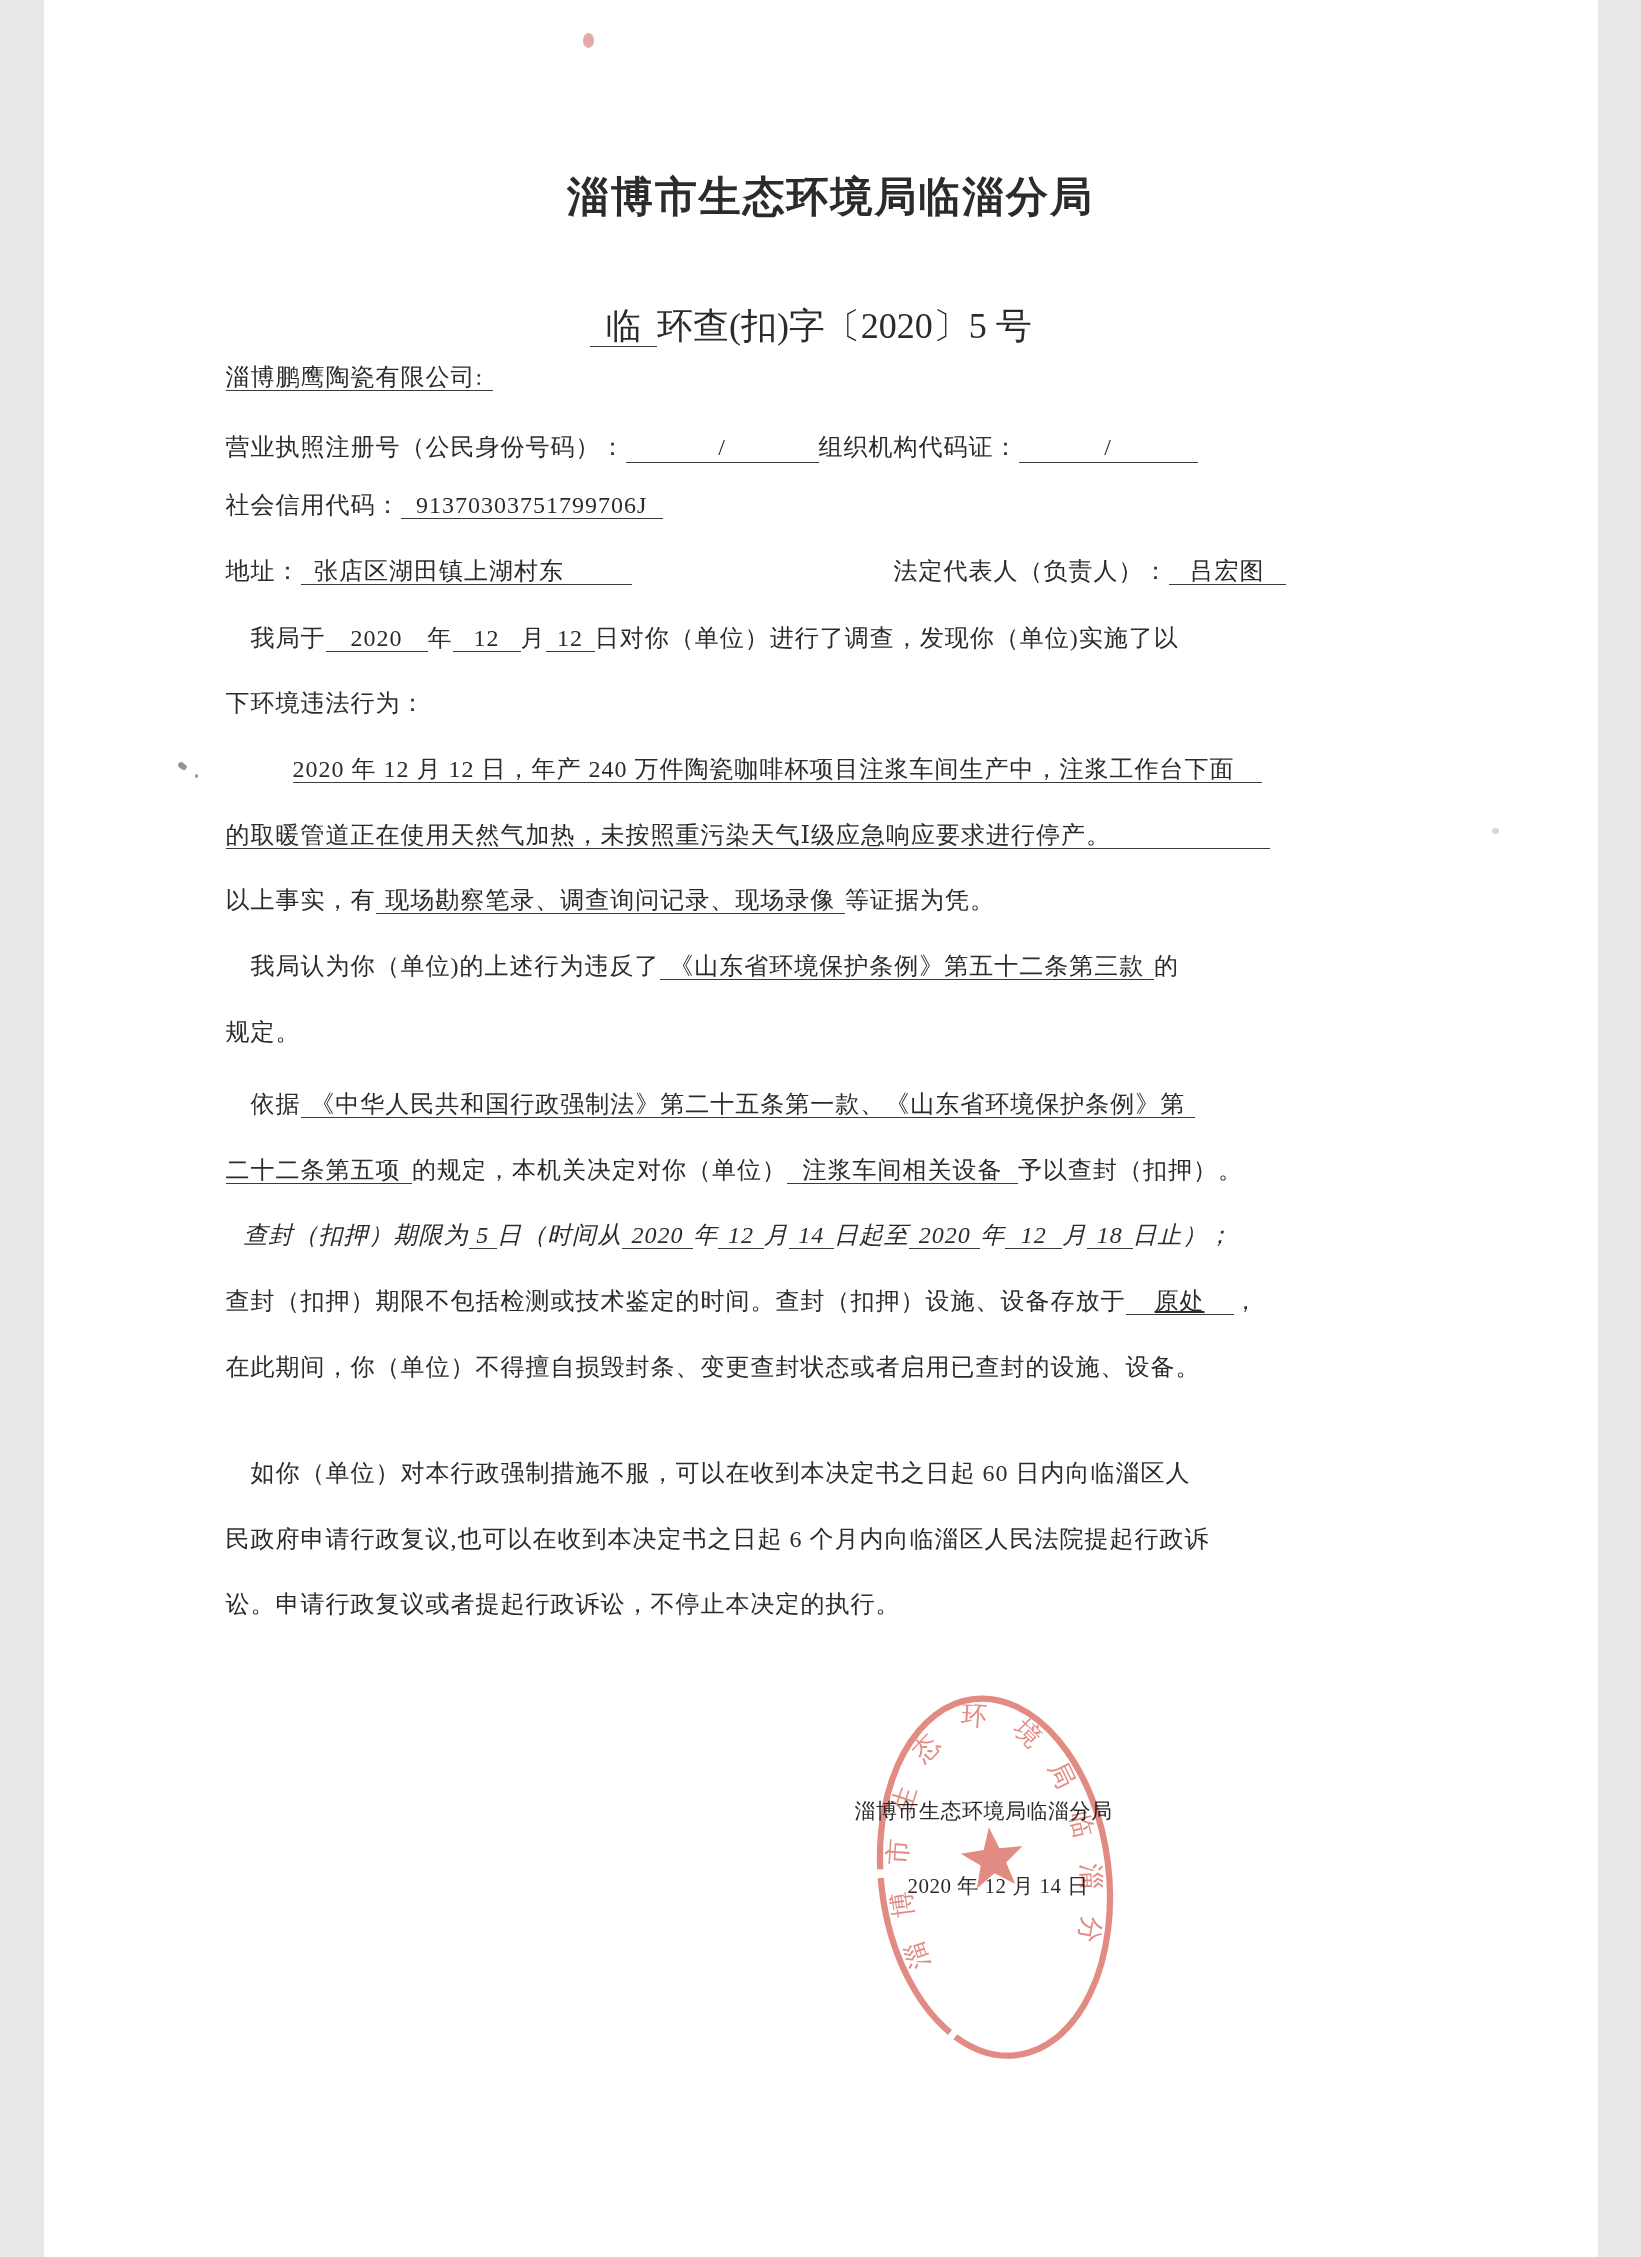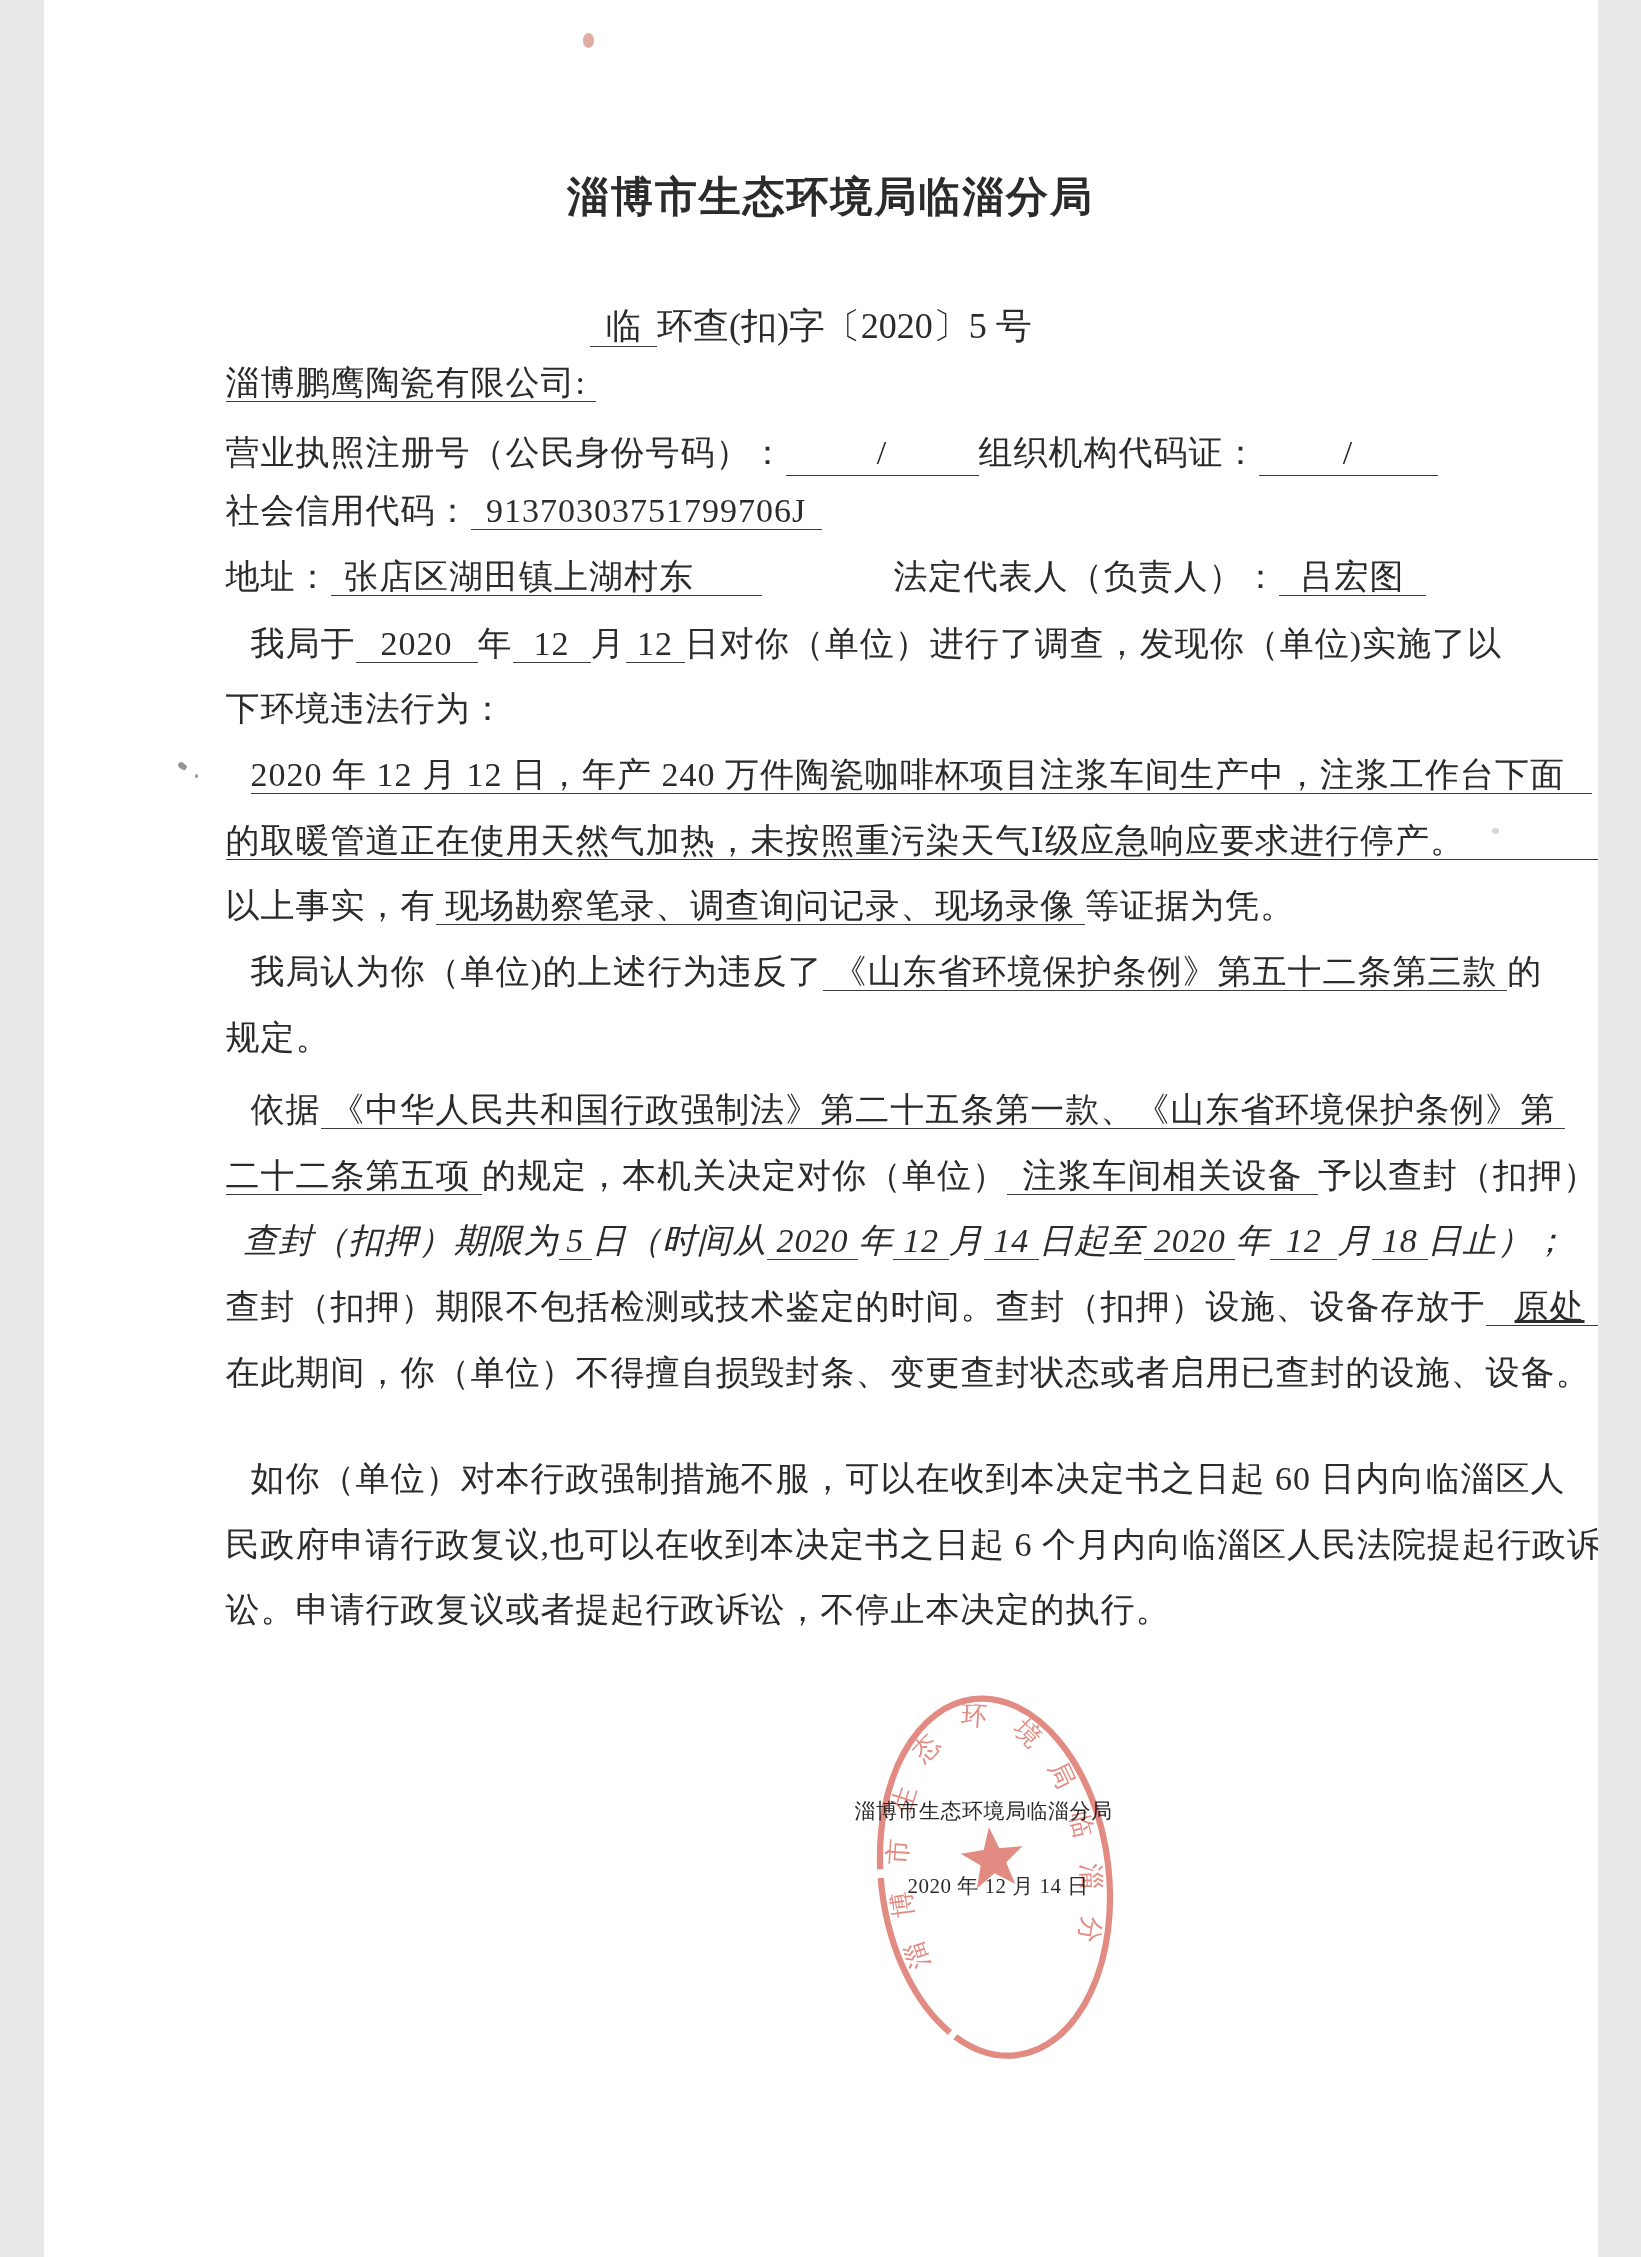--- a/index.html
+++ b/index.html
@@ -2,37 +2,37 @@
 <html><head>
 <meta charset="utf-8">
 <style>
   html,body { margin:0; padding:0; background:#e8e8e8; }
   .page {
     position:relative; width:1554px; height:2257px; margin:0 auto;
     background:#ffffff; overflow:hidden;
     font-family:"Liberation Serif","DejaVu Serif",serif;
     color:#2b2b2b;
   }
-  .line { position:absolute; white-space:nowrap; font-size:34px; letter-spacing:1px; line-height:1.25; }
+  .line { position:absolute; white-space:nowrap; font-size:24px; letter-spacing:1px; line-height:1.25; }
   .small { font-size:21px; letter-spacing:0.5px; }
   .u { border-bottom:1.9px solid #3b3b3b; }
   .pad8  { padding:0 7.7px; }
   .pad10 { padding:0 9.7px; }
   .pad12 { padding:0 11.6px; }
   .pad16 { padding:0 15.4px; }
   .pad22 { padding:0 21px; }
   .pad26 { padding:0 25px; }
   .blank {
     display:inline-block; text-align:center;
     border-bottom:1.9px solid #3b3b3b;
   }
   .title-wrap { position:absolute; left:0; width:1574px; text-align:center; font-weight:bold; font-size:42px; letter-spacing:1.9px; }
   .docno-wrap { position:absolute; left:0; width:1535px; text-align:center; font-size:36px; }
   .tail160 { padding-right:159px; }
-  .tail28  { padding-right:27px; }
+  .tail28  { padding-right:27px;margin-left:42px; }
   .addrpad { padding:0 68px 0 13.5px; }
   .origpad { padding:0 29px;text-decoration:underline; }
   .seal-svg { position:absolute; left:816px; top:1688px; width:270px; height:386px; mix-blend-mode:multiply; opacity:0.78; }
   .seal-arc { font-size:27px; letter-spacing:26px; fill:#d96a60; font-family:"Liberation Serif","DejaVu Serif",serif; }
   .artifact { position:absolute; border-radius:50%; }
   .a-red  { left:539px; top:33px;  width:11.6px; height:15.4px; background:rgba(190,70,55,0.45); }
   .a-ink1 { left:134px; top:763px; width:8.7px;  height:5.8px;  background:rgba(60,60,60,0.55); transform:rotate(35deg); border-radius:40%; }
   .a-ink2 { left:151px; top:774px; width:3.9px;  height:3.9px;  background:rgba(60,60,60,0.5); }
   .a-gray { left:1448px; top:828px; width:7.7px; height:5.8px;  background:rgba(120,120,120,0.3); }
 </style>

